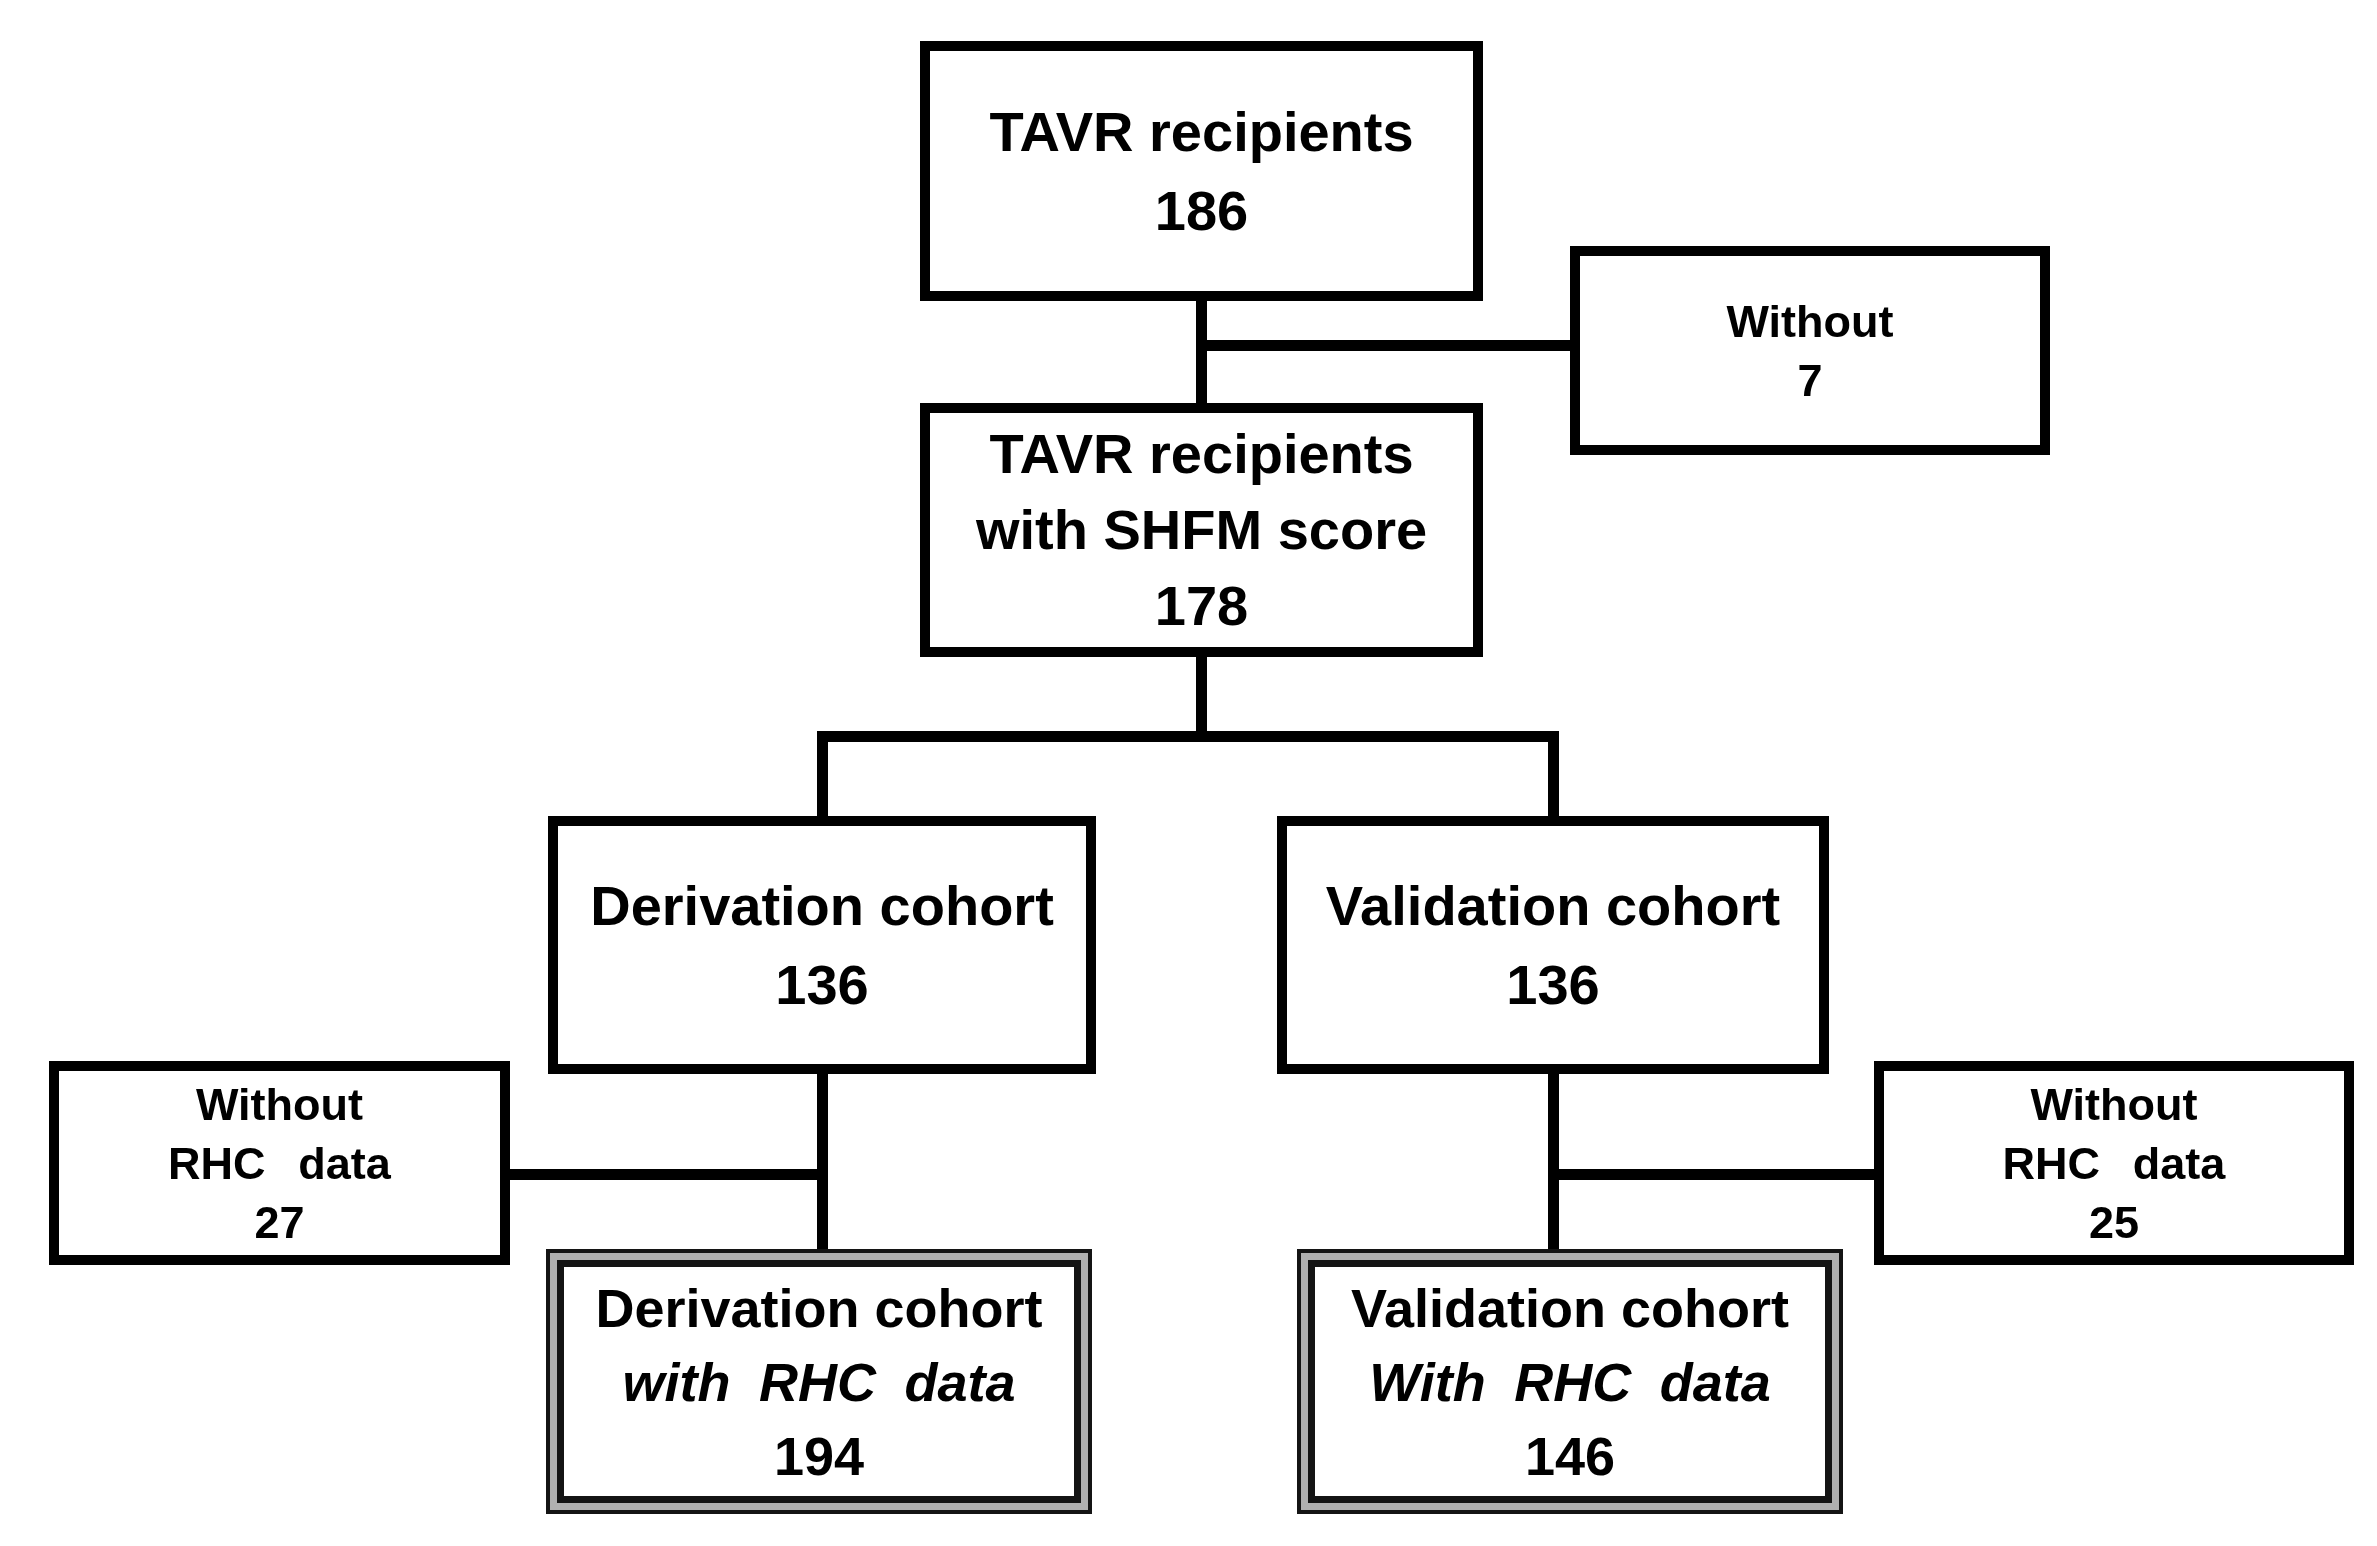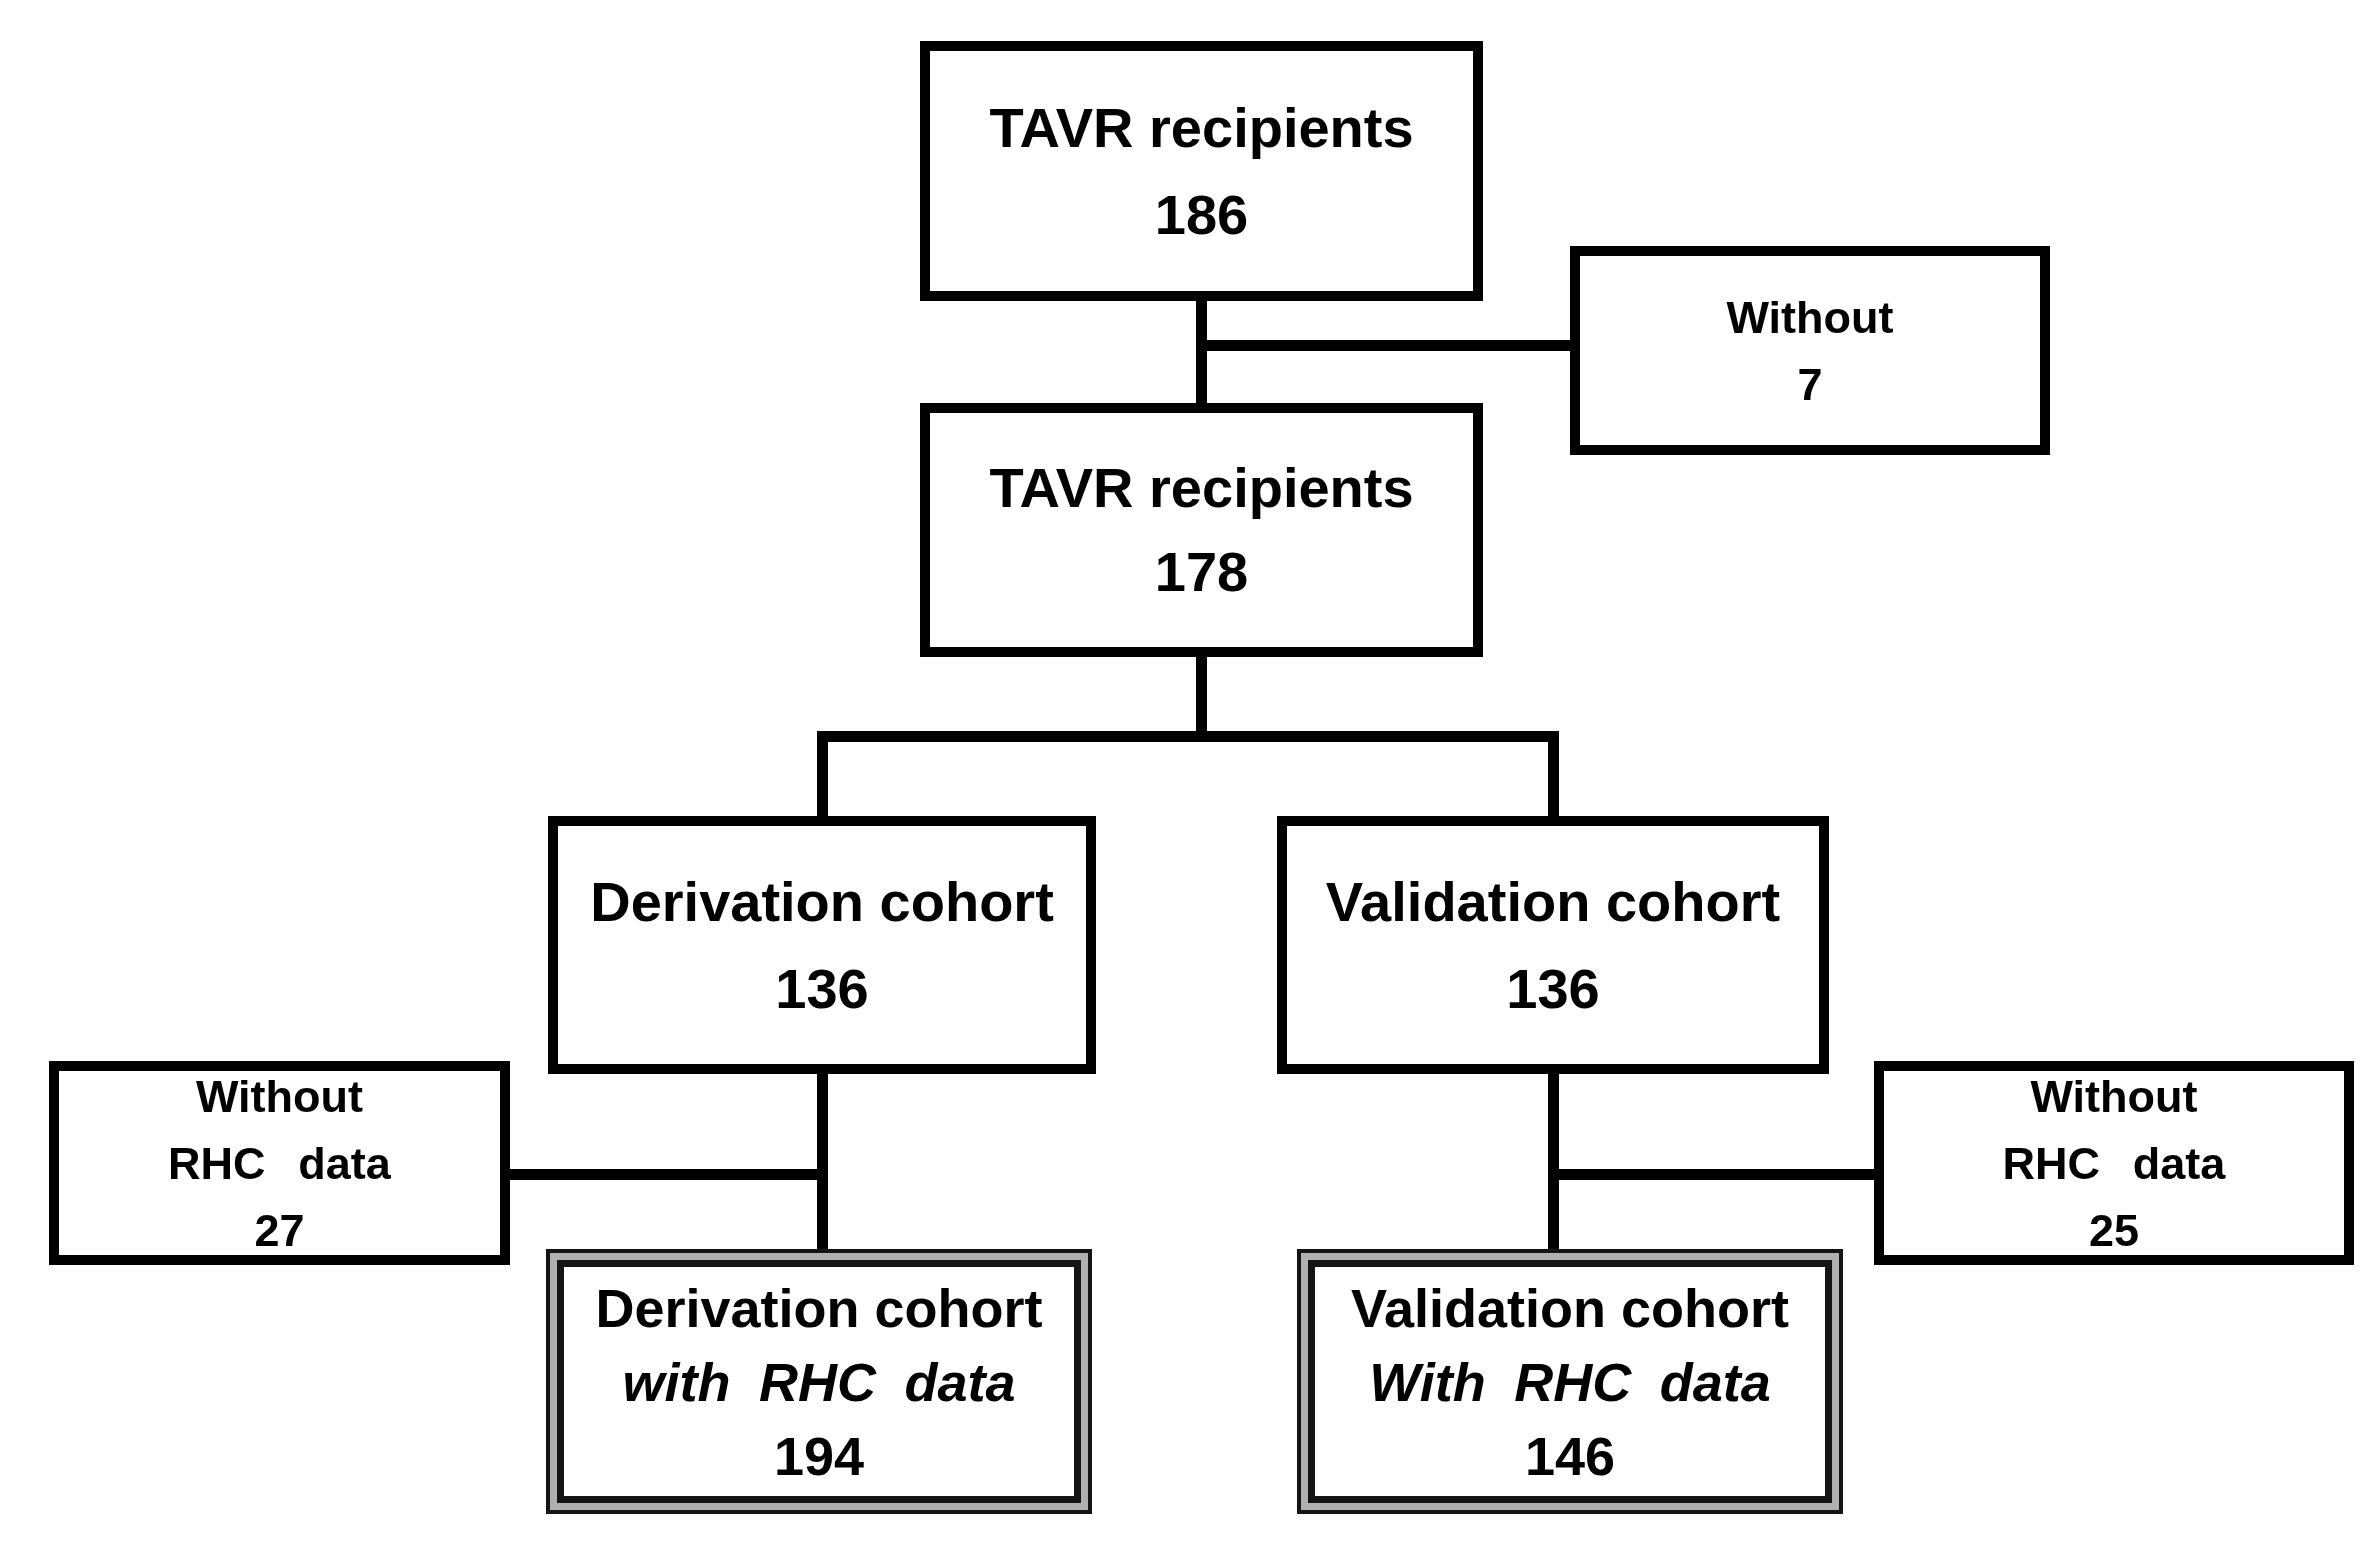--- a/index.html
+++ b/index.html
@@ -26,21 +26,20 @@
   .box {
     position: absolute;
     box-sizing: border-box;
     border: 10.7px solid var(--line-color);
     background: #ffffff;
     display: flex;
     flex-direction: column;
     justify-content: center;
     align-items: center;
     text-align: left;
-    gap: 8px;
   }
   .box .txt {
     white-space: nowrap;
   }
   .main .txt  { font-size: 56px; line-height: 79px; }
   .main3 .txt { font-size: 56px; line-height: 76px; }
   .side .txt  { font-size: 45px; line-height: 59px; }
   .side .wide { word-spacing: 0.45em; }
 
   
@@ -93,20 +92,21 @@
     <div class="txt">186</div>
   </div>
 
   <div class="box side" style="left:1570px; top:246px; width:480px; height:209px;">
     <div class="txt">Without</div>
     <div class="txt">7</div>
   </div>
 
   <div class="box main3" style="left:920px; top:403px; width:563px; height:254px;">
     <div class="txt">TAVR recipients</div>
+    <div class="txt">with SHFM score</div>
     <div class="txt">178</div>
   </div>
 
   <div class="box main" style="left:548px; top:816px; width:548px; height:258px;">
     <div class="txt">Derivation cohort</div>
     <div class="txt">136</div>
   </div>
 
   <div class="box main" style="left:1277px; top:816px; width:552px; height:258px;">
     <div class="txt">Validation cohort</div>

